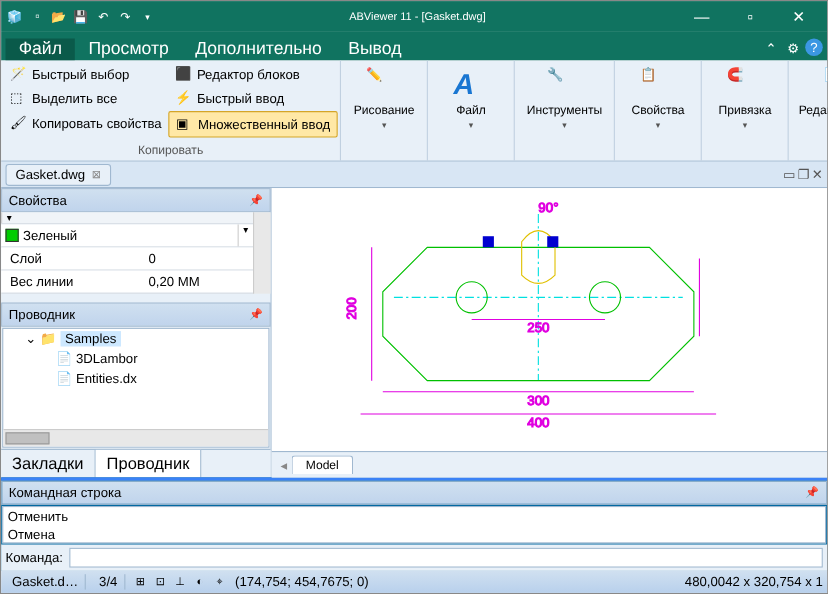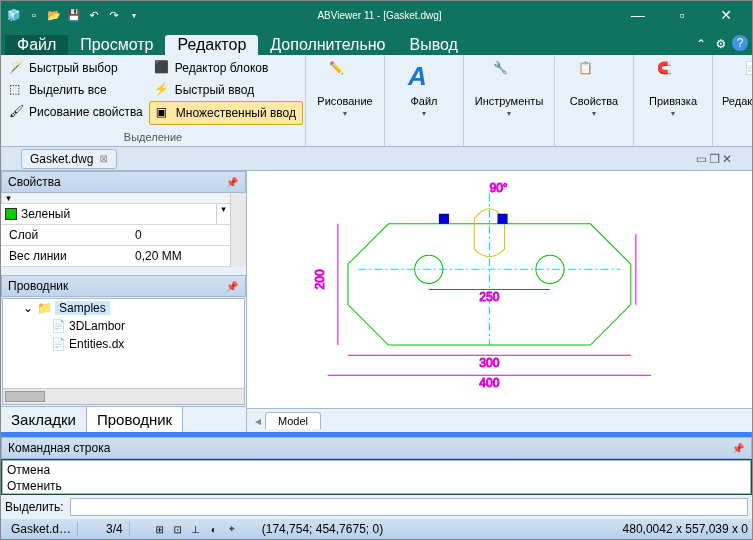--- a/index.html
+++ b/index.html
@@ -21,21 +21,21 @@
 .rgroup .body{flex:1;display:flex}
 .rgroup .lbl{text-align:center;font-size:11px;color:#555;padding:1px 0}
 .smallbtn{display:flex;align-items:center;gap:4px;padding:3px 6px;white-space:nowrap}
 .smallbtn .ic{width:16px;height:16px;flex-shrink:0}
 .col{display:flex;flex-direction:column}
 .bigbtn{width:74px;display:flex;flex-direction:column;align-items:center;justify-content:center;padding:4px 2px;gap:2px}
 .bigbtn .ic{width:32px;height:32px}
 .bigbtn .txt{font-size:11px;text-align:right;line-height:1.1}
 .bigbtn .dd{font-size:8px;color:#555}
 .hl{background:#ffe8a6;border:1px solid #d4a528;border-radius:2px}
-.docbar{height:24px;background:#d8e6f4;display:flex;align-items:center;padding:2px 20px;border-bottom:1px solid #a0b8d0}
+.docbar{height:24px;background:#d8e6f4;display:flex;align-items:center;padding:2px 4px;border-bottom:1px solid #a0b8d0}
 .doctab{background:#e8f0f8;border:1px solid #a0b8d0;border-radius:3px;padding:2px 8px;display:flex;align-items:center;gap:6px;font-size:11px}
 .doctab .x{color:#888;font-size:10px}
 .docbar .sp{flex:1}
 .docbar .mdi{display:flex;gap:2px;color:#555}
 .main{flex:1;display:flex;min-height:0}
 .leftpane{width:246px;background:#e8f0f8;border-right:1px solid #a0b8d0;display:flex;flex-direction:column}
 .panelhdr{background:linear-gradient(#d0e0f0,#c0d4ec);border:1px solid #a0b8d0;padding:3px 6px;font-size:11px;display:flex;align-items:center}
 .panelhdr .pin{margin-left:auto;font-size:10px}
 .proprow{display:flex;border-bottom:1px solid #d0d8e0;background:#fff;font-size:11px}
 .proprow.hdr{background:#f0f4f8}
@@ -50,25 +50,25 @@
 .treeitem .fic{width:14px;height:14px}
 .tree .hsb{position:absolute;bottom:0;left:0;right:0;height:16px;background:#e8e8e8;border-top:1px solid #ccc;display:flex}
 .hsb .tr{width:40px;background:#c0c0c0;border:1px solid #999;margin:2px}
 .lefttabs{display:flex;background:#e8f0f8;border-top:1px solid #a0b8d0}
 .lefttab{padding:4px 10px;font-size:15px;border-right:1px solid #a0b8d0}
 .lefttab.active{background:#fff}
 .canvas{flex:1;display:flex;flex-direction:column;background:#fff;position:relative}
 .drawing{flex:1;position:relative;overflow:hidden}
 .modelbar{height:24px;background:#e8f0f8;border-top:1px solid #a0b8d0;display:flex;align-items:center;padding-left:8px}
 .modeltab{background:#fff;border:1px solid #a0b8d0;border-bottom:none;padding:2px 12px;font-size:11px;border-radius:3px 3px 0 0}
-.cmdpanel{background:#14532d;border-top:5px solid #3b82f6}
+.cmdpanel{background:#0369a1;border-top:3px solid #3b82f6}
 .cmdlog{background:#fff;border:1px solid #a0b8d0;margin:1px;height:34px;padding:2px 4px;font-size:11px;line-height:1.3;overflow:hidden}
 .cmdinput{display:flex;align-items:center;padding:3px 4px;gap:6px;background:#e8f0f8}
 .cmdinput input{flex:1;border:1px solid #a0b8d0;padding:2px 4px;font-size:11px;background:#fff}
-.status{height:20px;background:linear-gradient(#d0e0f0,#b8d0ec);display:flex;align-items:center;font-size:11px;padding:0 4px;gap:22px}
+.status{height:20px;background:linear-gradient(#d0e0f0,#b8d0ec);display:flex;align-items:center;font-size:11px;padding:0 4px;gap:6px}
 .status .sec{padding:0 6px;border-right:1px solid #a0b8d0;white-space:nowrap}
 .status .icons{display:flex;gap:2px}
 .status .icons span{width:16px;height:16px;display:flex;align-items:center;justify-content:center;font-size:10px}
 </style>
 </head>
 <body>
 
 <div class="titlebar">
   <div class="qat">
     <span>🧊</span>
@@ -81,21 +81,20 @@
   </div>
   <div class="title">ABViewer 11 - [Gasket.dwg]</div>
   <div class="winbtn">—</div>
   <div class="winbtn">▫</div>
   <div class="winbtn">✕</div>
 </div>
 
 <div class="menubar">
   <div class="menutab file">Файл</div>
   <div class="menutab">Просмотр</div>
-  <div class="menutab active">Редактор</div>
   <div class="menutab">Дополнительно</div>
   <div class="menutab">Вывод</div>
   <div class="spacer"></div>
   <div class="right">
     <span>⌃</span>
     <span>⚙</span>
     <span style="background:#3b97e3;border-radius:50%;width:16px;height:16px">?</span>
   </div>
 </div>
 
@@ -106,39 +105,39 @@
         <div class="smallbtn">
             <span class="ic">🪄</span>
             <span>Быстрый выбор</span>
           </div>
         <div class="smallbtn">
             <span class="ic">⬚</span>
             <span>Выделить все</span>
           </div>
         <div class="smallbtn">
             <span class="ic">🖌</span>
-            <span>Рисование свойства</span>
+            <span>Копировать свойства</span>
           </div>
       </div>
       <div class="col">
         <div class="smallbtn">
             <span class="ic">⬛</span>
             <span>Редактор блоков</span>
           </div>
         <div class="smallbtn">
             <span class="ic">⚡</span>
             <span>Быстрый ввод</span>
           </div>
         <div class="smallbtn hl">
             <span class="ic">▣</span>
             <span>Множественный ввод</span>
           </div>
       </div>
     </div>
-    <div class="lbl">Выделение</div>
+    <div class="lbl">Копировать</div>
   </div>
   <div class="rgroup">
       <div class="bigbtn">
         <span class="ic">✏️</span>
         <span class="txt">Рисование</span>
         <span class="dd">▾</span>
       </div>
     </div>
   <div class="rgroup">
       <div class="bigbtn">
@@ -286,35 +285,35 @@
     </div>
   </div>
 </div>
 
 <div class="cmdpanel">
   <div class="panelhdr">
       <span>Командная строка</span>
       <span class="pin">📌</span>
     </div>
   <div class="cmdlog">
+    <div>Отменить</div>
     <div>Отмена</div>
-    <div>Отменить</div>
   </div>
   <div class="cmdinput">
-    <span>Выделить:</span>
+    <span>Команда:</span>
     <input type="text" style="">
   </div>
 </div>
 
 <div class="status">
   <div class="sec">Gasket.d…</div>
   <div class="sec">3/4</div>
   <div class="icons">
     <span>⊞</span>
     <span>⊡</span>
     <span>⊥</span>
     <span>◐</span>
     <span>⌖</span>
   </div>
   <div>(174,754; 454,7675; 0)</div>
   <div style="flex:1"></div>
-  <div>480,0042 x 557,039 x 0</div>
+  <div>480,0042 x 320,754 x 1</div>
 </div>
 
 </body></html>

